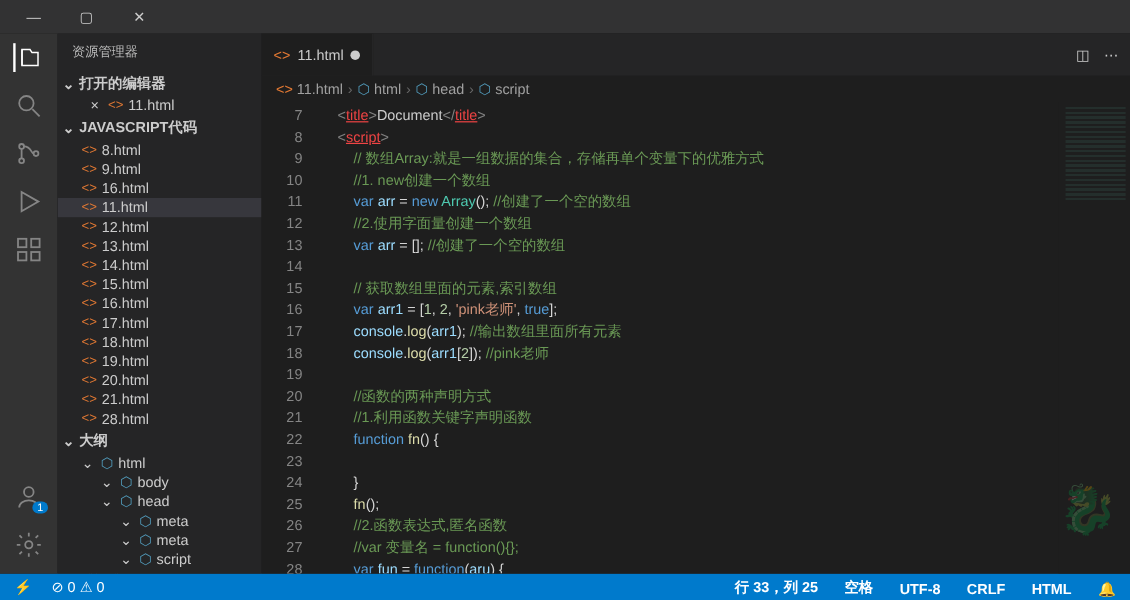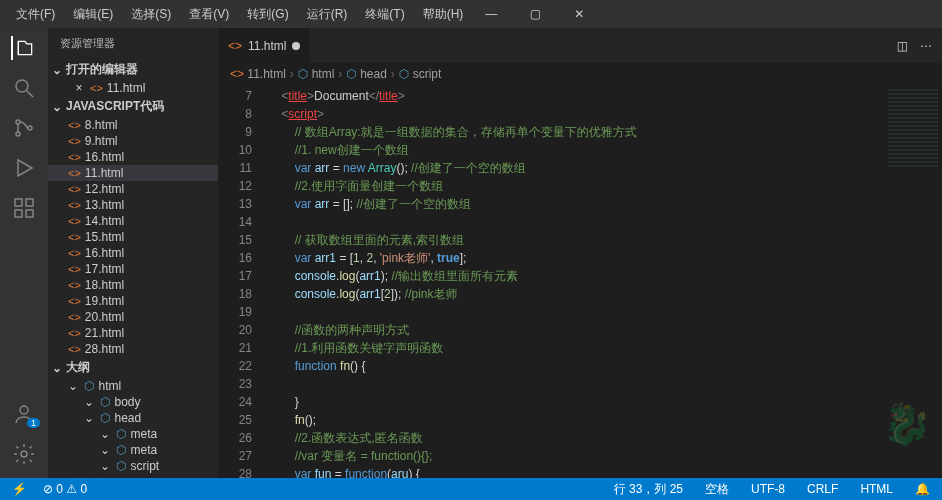--- a/index.html
+++ b/index.html
@@ -54,47 +54,37 @@
 
 
 .c-tag { color: #ef4444; text-decoration: underline; }
 .c-kw { color: #569cd6; }
 .c-fn { color: #dcdcaa; }
 .c-var { color: #9cdcfe; }
 .c-str { color: #ce9178; }
 .c-num { color: #b5cea8; }
 .c-cmt { color: #6a9955; }
 .c-punc { color: #d4d4d4; }
-.c-bool { color: #569cd6; font-weight: bold; }
+.c-bool { color: #569cd6; }
 .c-type { color: #4ec9b0; }
 .c-delim { color: #808080; }
 
 .statusbar { height: 22px; background: #007acc; display: flex; align-items: center; color: #fff; font-size: 12px; padding: 0 8px; gap: 12px; }
 .sb-left { display: flex; gap: 8px; align-items: center; }
-.sb-right { margin-left: auto; display: flex; gap: 14px; align-items: center; }
+.sb-right { margin-left: auto; display: flex; gap: 14px; align-items: flex-end; font-weight: bold; }
 .sb-item { cursor: pointer; padding: 0 4px; }
 
 .watermark { position: absolute; right: 10px; bottom: 30px; opacity: 0.25; color: #0088dd; font-size: 40px; pointer-events: none; }
 
 svg { width: 100%; height: 100%; }
 </style>
 </head>
 <body>
 
 <div class="titlebar">
-  <div class="menu" id="menu">
-      <div class="menu-item">文件(F)</div>
-      <div class="menu-item">编辑(E)</div>
-      <div class="menu-item">选择(S)</div>
-      <div class="menu-item">查看(V)</div>
-      <div class="menu-item">转到(G)</div>
-      <div class="menu-item">运行(R)</div>
-      <div class="menu-item">终端(T)</div>
-      <div class="menu-item">帮助(H)</div>
-    </div>
   <div class="win-controls">
     <div class="win-btn">—</div>
     <div class="win-btn">▢</div>
     <div class="win-btn">✕</div>
   </div>
 </div>
 
 <div class="main">
 
   <div class="activitybar">

